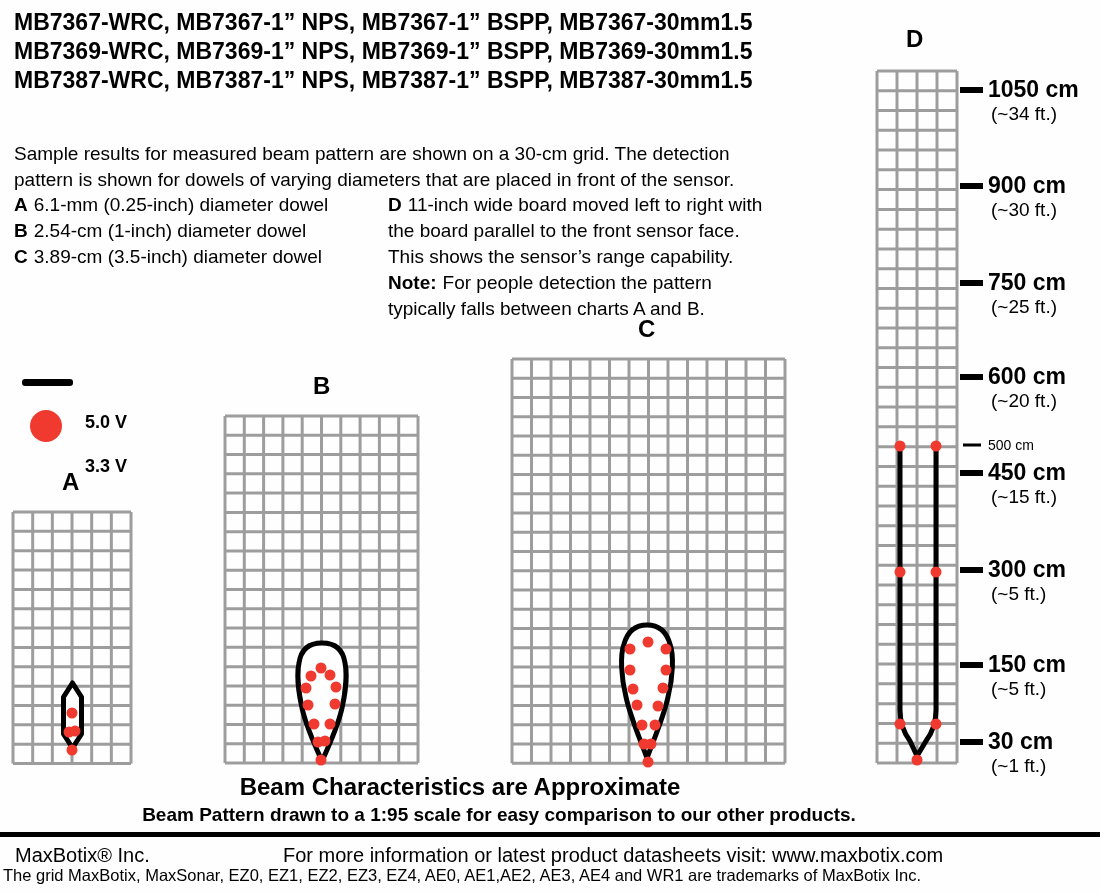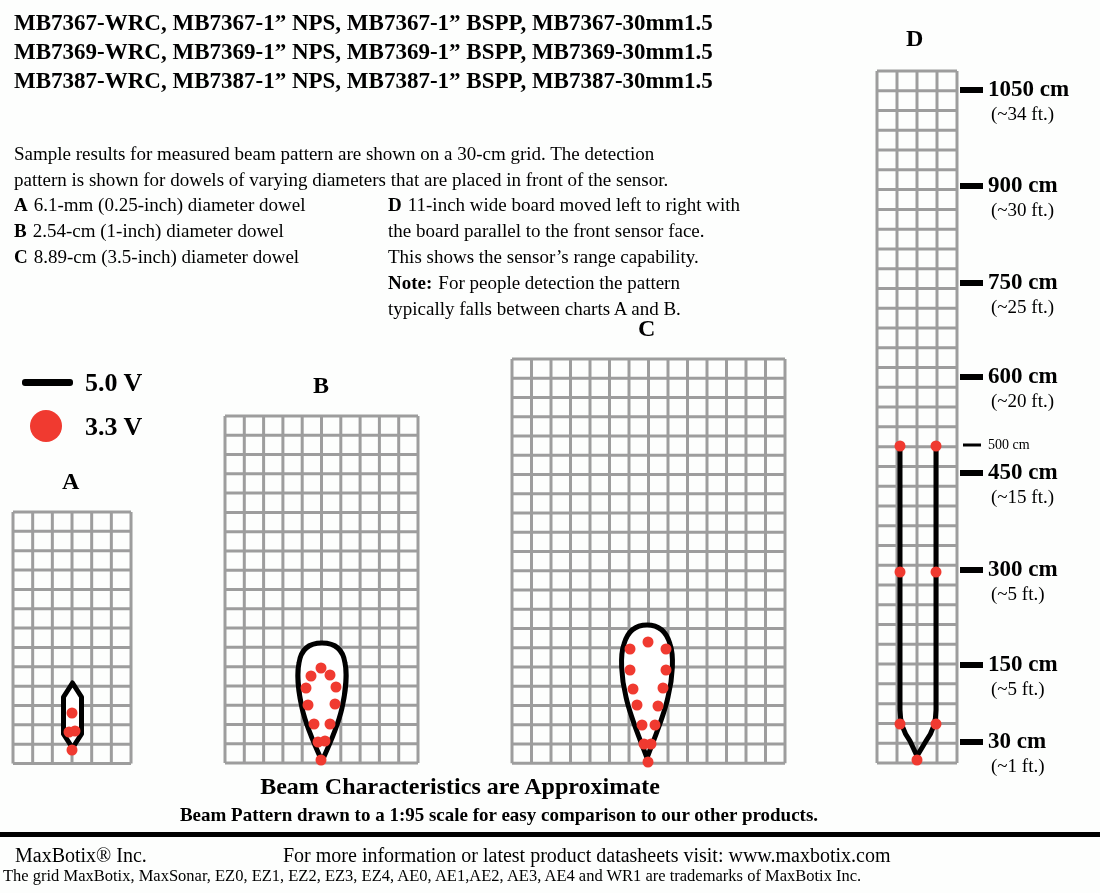--- a/index.html
+++ b/index.html
@@ -1,24 +1,24 @@
 <!DOCTYPE html>
 <html><head>
 <meta charset="utf-8">
 <style>
   html,body{margin:0;padding:0;background:#fff;}
   .page{position:relative;width:1100px;height:893px;background:#fdfefd;
-        font-family:Liberation Serif, serif;color:#000;overflow:hidden;}
+        font-family:Liberation Sans, sans-serif;color:#000;overflow:hidden;}
   .hdr{position:absolute;left:14px;top:8px;font-size:23px;font-weight:bold;line-height:29px;white-space:nowrap;}
   .para{position:absolute;left:14px;font-size:19px;line-height:26px;white-space:nowrap;}
   .item{position:absolute;left:14px;font-size:19px;white-space:nowrap;}
   .b{font-weight:bold;margin-right:6px;}
   .dcol{position:absolute;left:388px;top:192px;font-size:19px;line-height:26px;}
   .legend-line{position:absolute;left:22px;top:379px;width:51px;height:7px;background:#000;border-radius:3px;}
-  .legend-text{position:absolute;font-size:26px;font-weight:bold;white-space:nowrap;}
+  .legend-text{position:absolute;font-size:18px;font-weight:bold;white-space:nowrap;margin-top:44px;}
   .legend-dot{position:absolute;left:30px;top:410px;width:32px;height:32px;border-radius:50%;}
   .chart-label{position:absolute;font-size:24px;font-weight:bold;}
   #beam-svg{position:absolute;left:0;top:0;}
   .tick-label{position:absolute;left:988px;white-space:nowrap;}
   .tick-cm{font-size:23px;font-weight:bold;line-height:26px;}
   .tick-ft{font-size:19px;line-height:24px;margin-left:3px;}
   .tick-cm-small{font-size:14px;line-height:16px;}
   .f-approx{position:absolute;top:773px;left:0;width:920px;text-align:center;
             font-size:24px;font-weight:bold;}
   .f-scale{position:absolute;top:804px;left:0;width:950px;text-align:center;
@@ -42,21 +42,21 @@
   <div class="para" style="top:141px">Sample results for measured beam pattern are shown on a 30-cm grid. The detection</div>
   <div class="para" style="top:167px">pattern is shown for dowels of varying diameters that are placed in front of the sensor.</div>
 
   <div class="item" style="top:194px">
     <span class="b">A</span><span>6.1-mm (0.25-inch) diameter dowel</span>
   </div>
   <div class="item" style="top:220px">
     <span class="b">B</span><span>2.54-cm (1-inch) diameter dowel</span>
   </div>
   <div class="item" style="top:246px">
-    <span class="b">C</span><span>8.89-cm (3.5-inch) diameter dowel</span>
+    <span class="b">C</span><span>3.89-cm (3.5-inch) diameter dowel</span>
   </div>
 
   <div class="dcol">
     <div><span class="b">D</span><span>11-inch wide board moved left to right with</span></div>
     <div>the board parallel to the front sensor face.</div>
     <div>This shows the sensor’s range capability.</div>
     <div><span class="b">Note:</span><span>For people detection the pattern</span></div>
     <div>typically falls between charts A and B.</div>
   </div>
 

